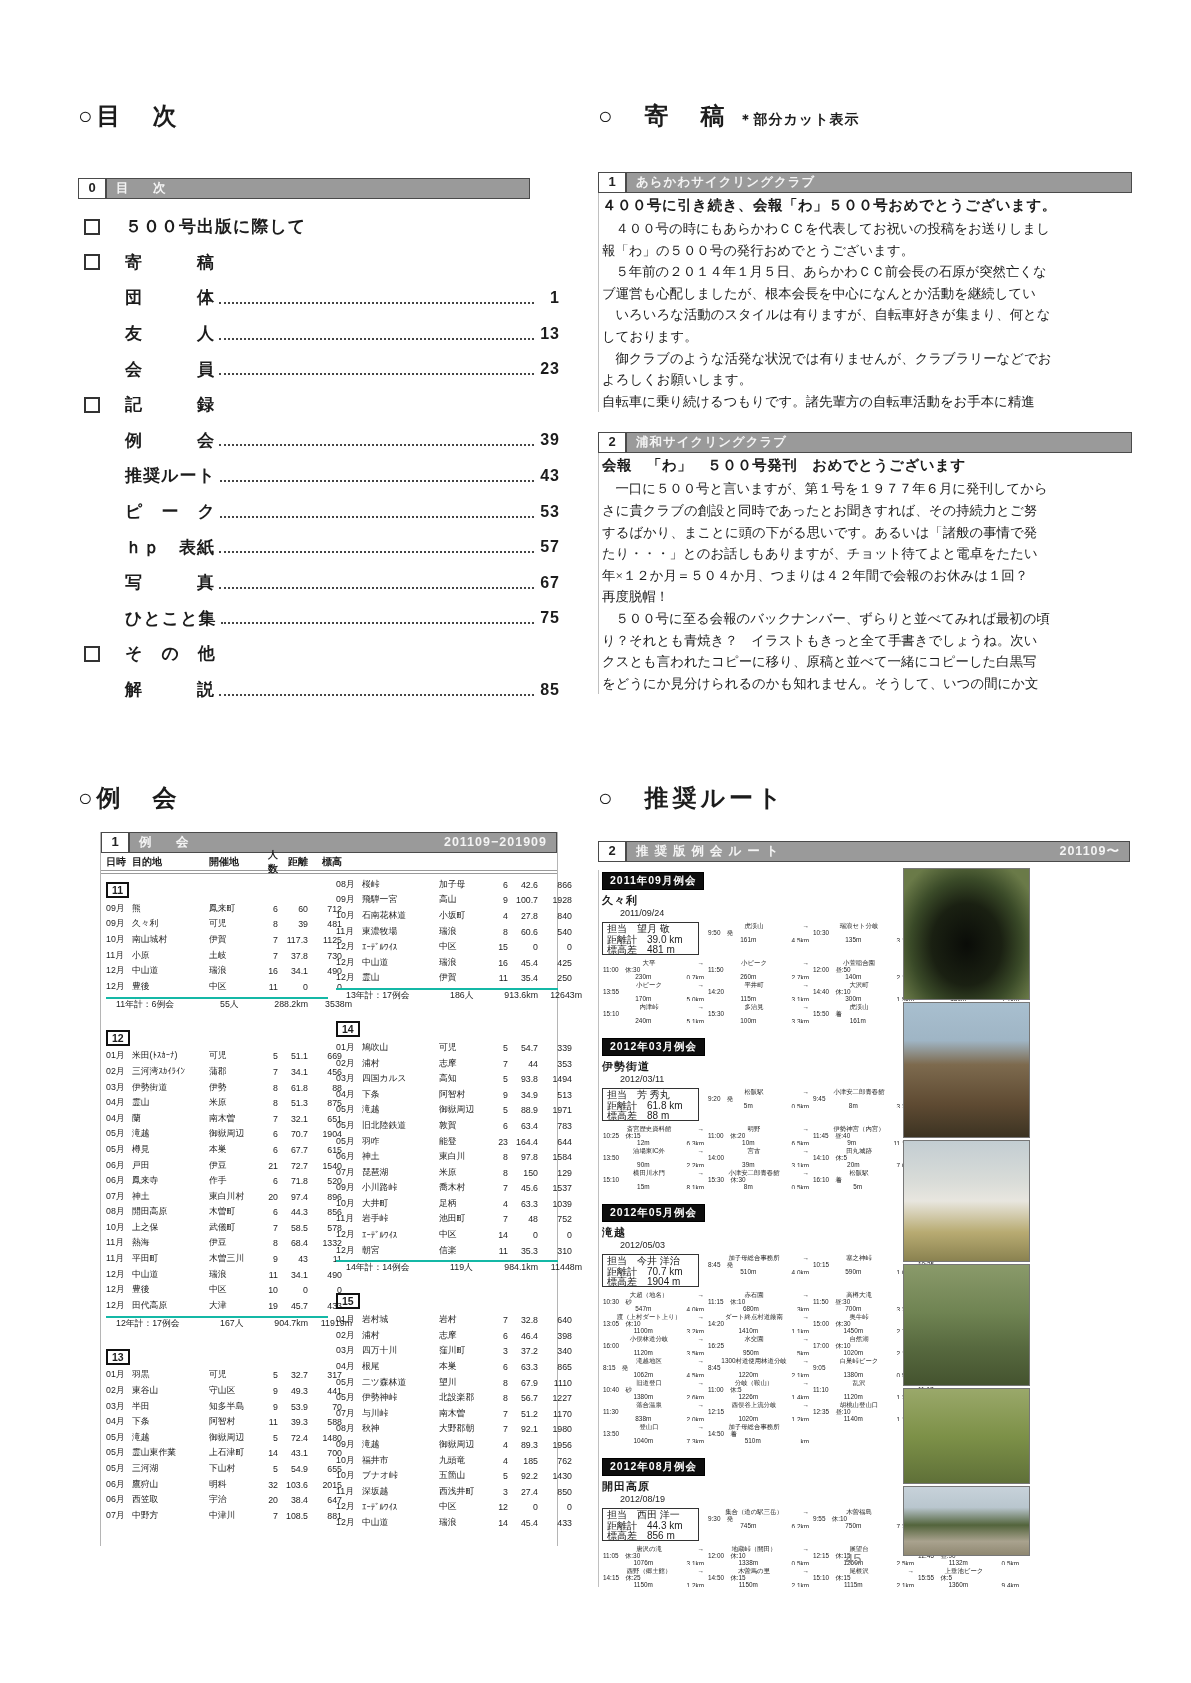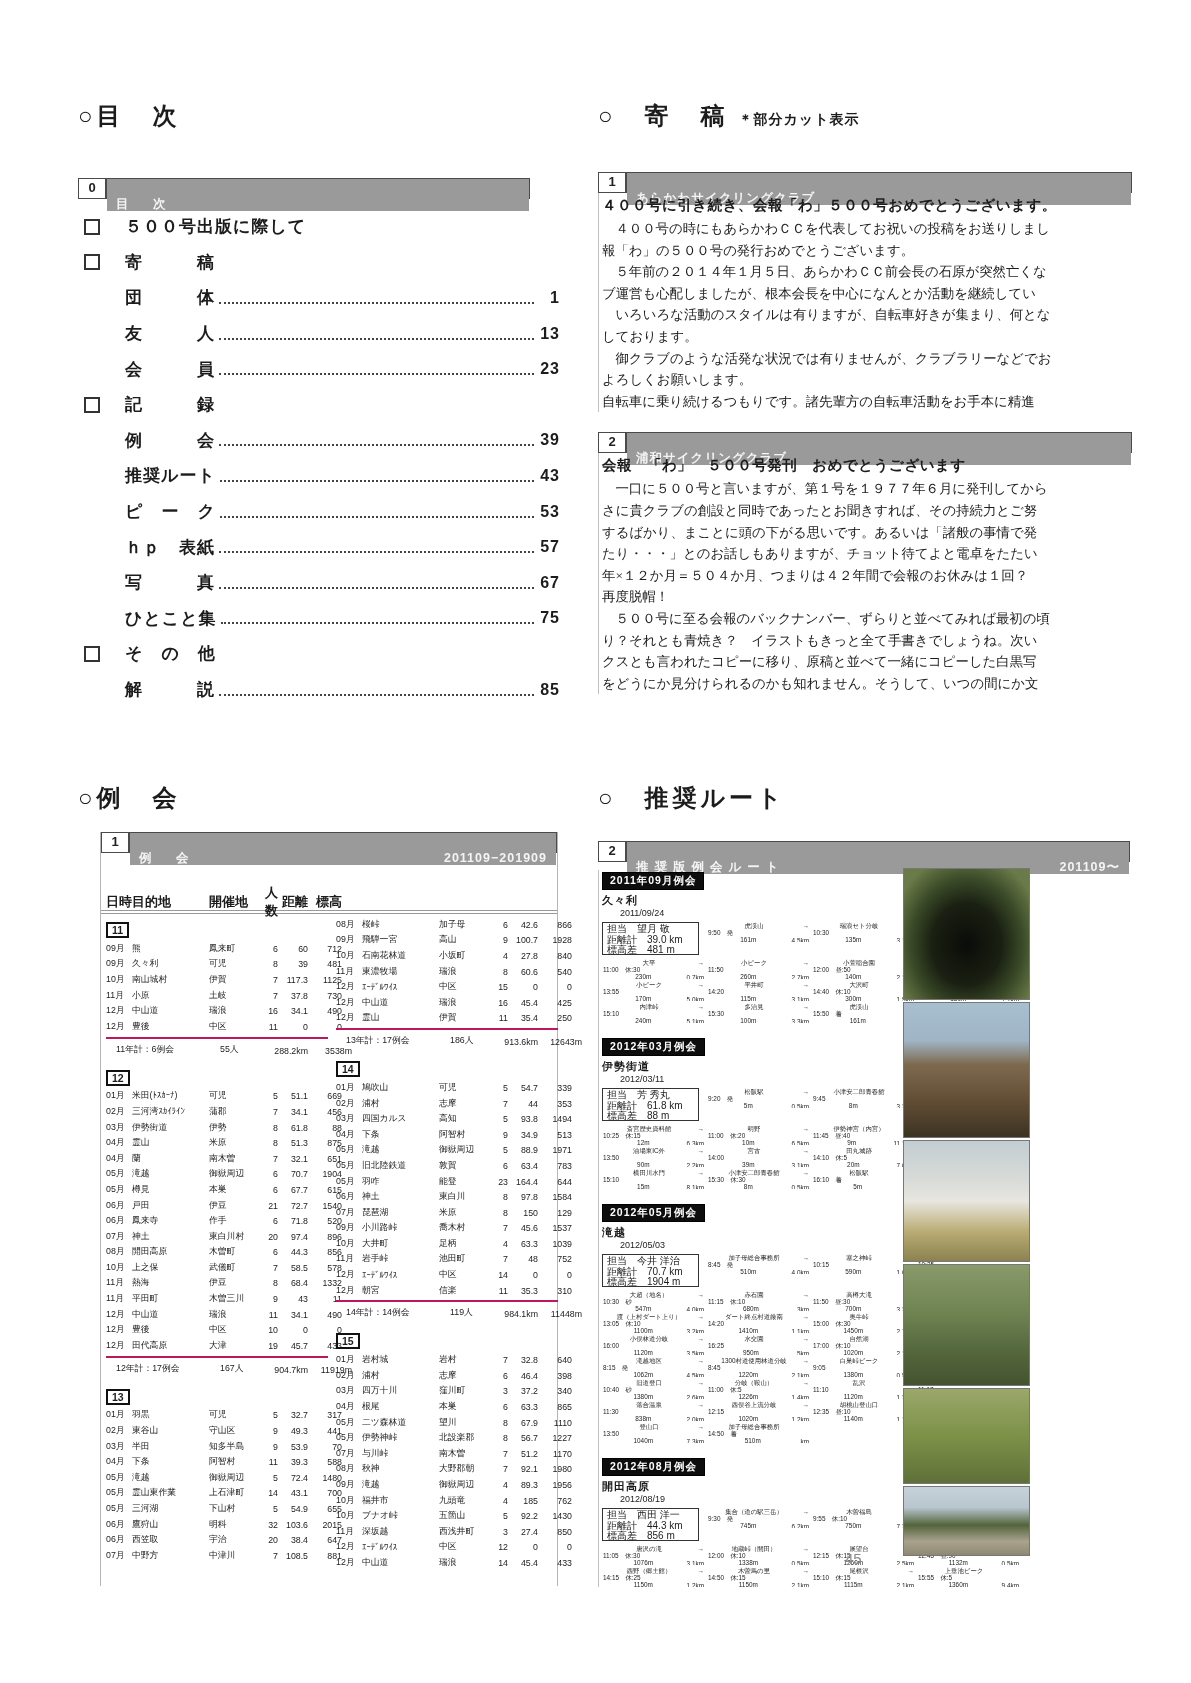--- a/index.html
+++ b/index.html
@@ -12,51 +12,51 @@
   #q-bl{left:78px;top:782px;width:482px;}
   #q-br{left:598px;top:782px;width:534px;}
   
   .bighead{font-size:24px;font-weight:bold;letter-spacing:4px;display:flex;align-items:baseline;gap:10px;}
   .bighead .note{font-size:14px;font-weight:bold;letter-spacing:1px;}
   
   .bar{display:flex;height:21px;border:1px solid #4a4a4a;box-sizing:border-box;}
   .bar .num{width:26px;background:#ffffff;border-right:2px solid #4a4a4a;color:#222;
             font-weight:bold;font-size:13px;text-align:center;line-height:18px;}
   .bar .bt{flex:1;background:#9a9a9a;color:#f4f4f4;font-weight:bold;font-size:12.5px;
-           line-height:18px;padding:16px 9px;letter-spacing:6px;display:flex;justify-content:space-between;}
+           line-height:18px;padding:0 9px;letter-spacing:6px;display:flex;justify-content:space-between;}
   .bar .bt .range{letter-spacing:1px;}
   
   #toc-list{margin-top:10px;padding-left:6px;}
   .toc-row{display:flex;align-items:center;height:35.6px;font-size:17px;font-weight:600;letter-spacing:1px;}
   .toc-row .cb{width:12px;height:12px;border:2px solid #333;margin-right:25px;flex:none;}
   .toc-row.sub{padding-left:41px;}
   .toc-row .dots{flex:1;border-bottom:2.5px dotted #444;margin:0 4px;transform:translateY(5px);}
   .toc-row .toc-page{font-size:16px;min-width:22px;text-align:right;font-weight:600;}
   .toc-row .toc-label{white-space:pre;}
   
   .sec{border-left:1px solid #c0c0c0;}
   .sec .headline{font-size:14.5px;font-weight:bold;line-height:25px;padding-left:3px;letter-spacing:0.5px;white-space:nowrap;overflow:hidden;}
   .sec .bline{font-family:"Liberation Serif","DejaVu Serif",serif;font-size:13.4px;line-height:21.6px;
               padding-left:3px;white-space:pre;overflow:hidden;}
   
   #mtable{margin-top:18px;margin-left:22px;width:458px;border-left:1px solid #b5b5b5;border-right:1px solid #b5b5b5;box-sizing:border-box;}
-  #m-head{display:flex;align-items:center;height:17px;font-size:13px;font-weight:bold;
-          border-bottom:4px double #9a9a9a;padding-left:5px;margin-top:40px;}
+  #m-head{display:flex;align-items:center;height:17px;font-size:10px;font-weight:bold;
+          border-bottom:4px double #9a9a9a;padding-left:5px;}
   #m-cols{display:flex;gap:8px;padding:3px 3px 6px 5px;}
   .mcol{width:222px;}
   .mrow{display:flex;align-items:center;height:15.6px;font-size:8.8px;}
   .c-m{width:26px;flex:none;}
   .c-d{width:77px;flex:none;white-space:nowrap;overflow:hidden;}
   .c-p{width:53px;flex:none;white-space:nowrap;overflow:hidden;}
   .c-n{width:16px;flex:none;text-align:right;}
   .c-k{width:30px;flex:none;text-align:right;}
   .c-e{width:34px;flex:none;text-align:right;}
   .ymark{display:inline-block;border:2px solid #111;font-weight:bold;font-size:10.5px;
          line-height:12px;padding:0 4px;margin:5px 0 3px 0;}
-  .msum{display:flex;align-items:flex-end;border-top:2px solid #be185d;height:17px;font-size:8.8px;margin-top:2px;}
+  .msum{display:flex;align-items:flex-start;border-top:2px solid #14b8a6;height:17px;font-size:8.8px;margin-top:2px;}
   .msum .sl{width:104px;padding-left:10px;flex:none;}
   .msum .sp{width:40px;flex:none;}
   .msum .sk{width:48px;text-align:right;flex:none;}
   .msum .se{width:44px;text-align:right;flex:none;}
   .yb{margin-bottom:9px;}
   
   #routes-body{border-left:1px solid #c0c0c0;padding-left:3px;margin-top:8px;}
   .rblock{margin-bottom:13px;}
   .era{display:inline-block;background:#0d0d0d;color:#fff;font-weight:bold;font-size:10.5px;
        padding:1px 7px;border:1px solid #000;letter-spacing:1px;}

